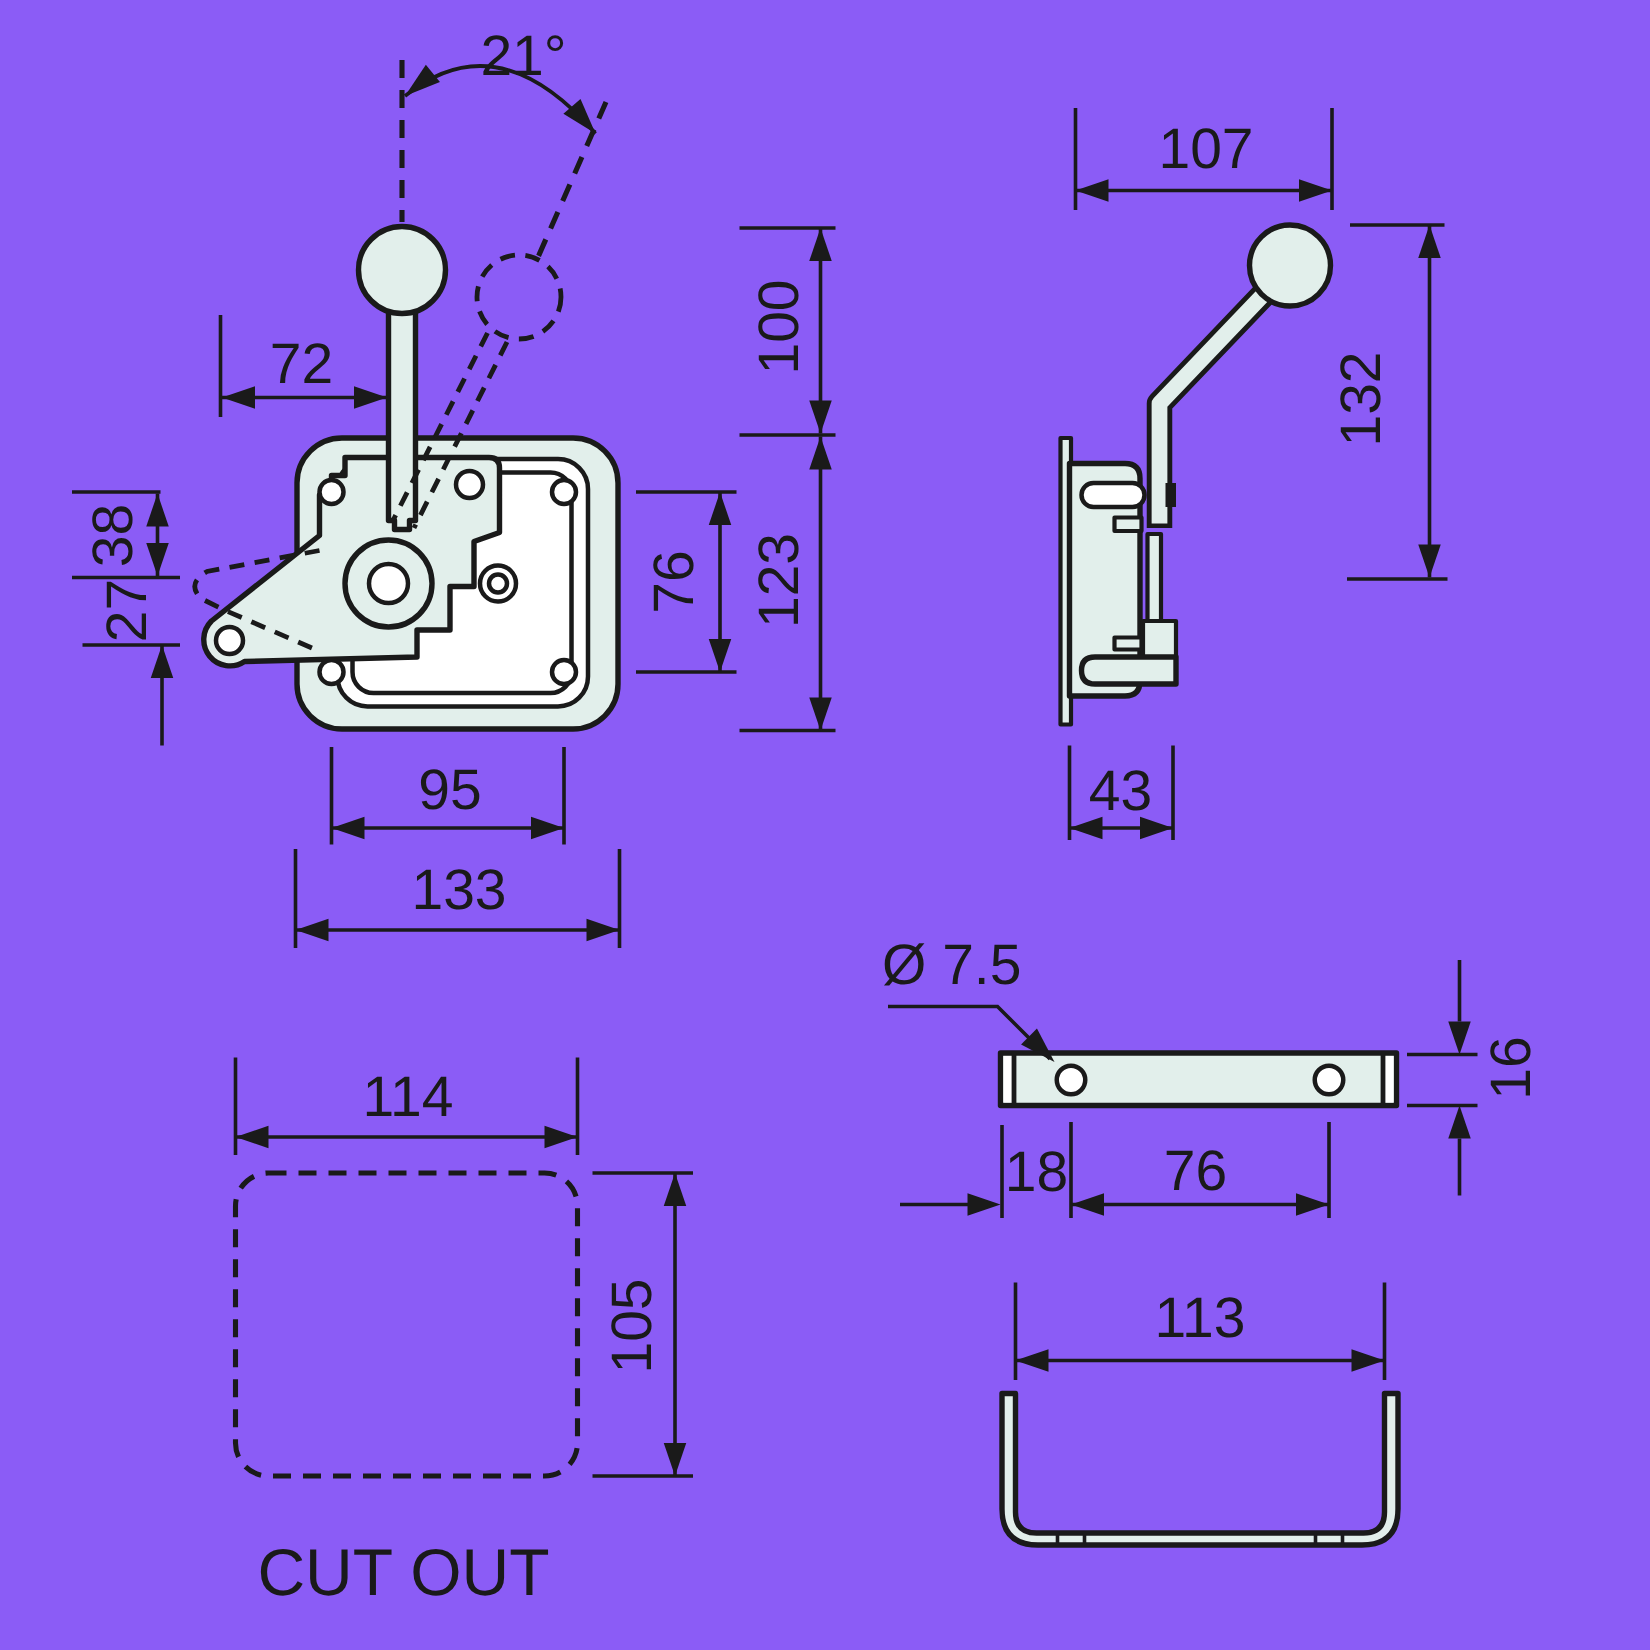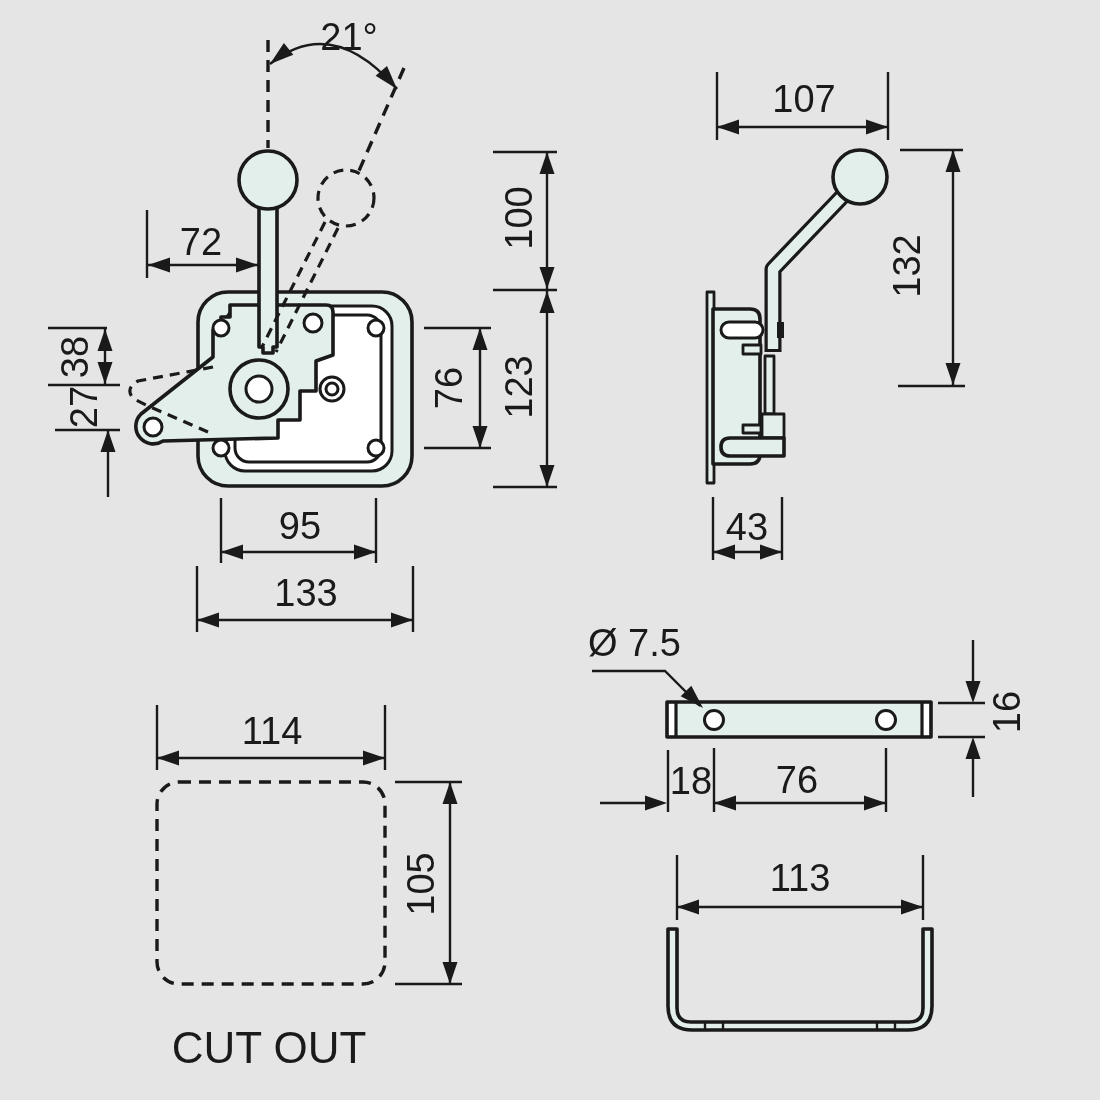--- a/index.html
+++ b/index.html
@@ -1,16 +1,16 @@
 <!DOCTYPE html>
 <html><head>
 <meta charset="utf-8">
 <style>
   html,body{margin:0;padding:0;background:#ffffff;}
-  .stage{width:1100px;height:1100px;background:#e5e5e5;position:relative;overflow:hidden;}
+  .stage{width:1100px;height:1100px;background:#8b5cf6;position:relative;overflow:hidden;}
   svg{display:block;}
   .part{fill:#e2efeb;stroke:#1a1a1a;stroke-width:3.6;stroke-linejoin:round;}
   .part2{fill:#e2efeb;stroke:#1a1a1a;stroke-width:2.8;stroke-linejoin:round;}
   .white{fill:#ffffff;stroke:#1a1a1a;stroke-width:3;}
   .ln{fill:none;stroke:#1a1a1a;stroke-width:3.2;stroke-linejoin:round;}
   .dim{fill:none;stroke:#1a1a1a;stroke-width:2.4;}
   .dash{fill:none;stroke:#1a1a1a;stroke-width:3.4;stroke-dasharray:12 8;}
   .dash2{fill:none;stroke:#1a1a1a;stroke-width:3.2;stroke-dasharray:10 7;}
   .ah{fill:#1a1a1a;stroke:none;}
   .hbar-outline{fill:none;stroke:#1a1a1a;stroke-width:17;stroke-linejoin:round;stroke-linecap:butt;}

